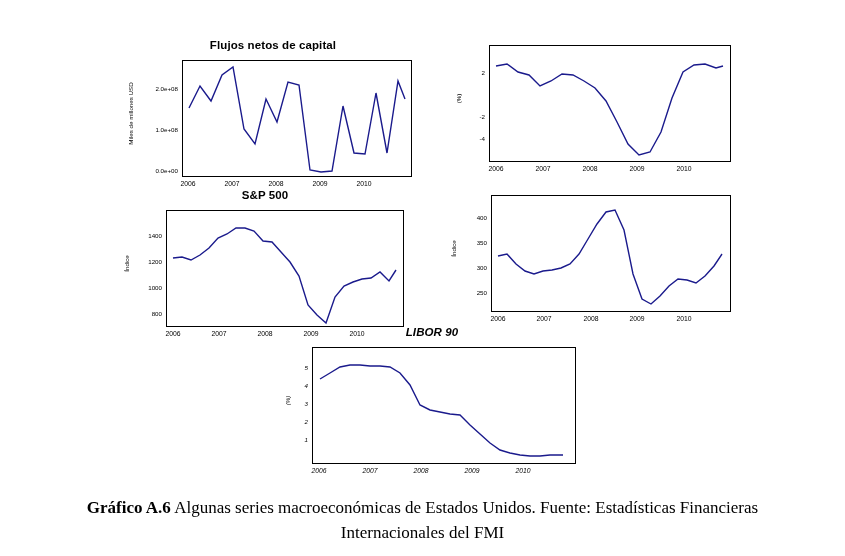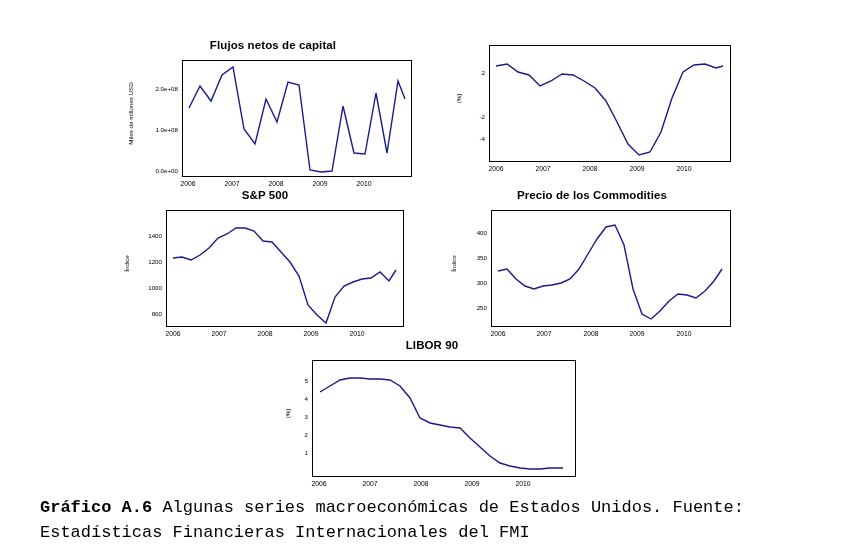--- a/index.html
+++ b/index.html
@@ -76,22 +76,22 @@
     position: absolute;
     border: 1px solid #000;
     box-sizing: border-box;
     background: #fff;
   }
   .caption {
     position: absolute;
     left: 40px;
     top: 478px;
     width: 765px;
-    text-align: left;
-    font-family: Liberation Mono, monospace;
+    text-align: center;
+    font-family: Liberation Serif, serif;
     font-size: 17px;
     line-height: 25px;
     color: #000;
   }
   .caption b {
     font-weight: bold;
   }
   svg { display: block; }
 </style>
 </head>
@@ -165,21 +165,20 @@
 
       <div class="xtick" style="left:53px; top:126px;">2006</div>
       <div class="xtick" style="left:99px; top:126px;">2007</div>
       <div class="xtick" style="left:145px; top:126px;">2008</div>
       <div class="xtick" style="left:191px; top:126px;">2009</div>
       <div class="xtick" style="left:237px; top:126px;">2010</div>
     </div>
   </div>
 
   <div class="panel" style="left:447px; top:172px; width:290px;">
-    <div class="panel-title">Precio de los Commodities</div>
     <div class="plot-wrap" style="height:130px;">
       <div class="ylabel" style="left:0px; top:0; height:118px;">
         <span>Índice</span>
       </div>
       <div class="ytick" style="left:12px; top:28px; width:28px;">400</div>
       <div class="ytick" style="left:12px; top:53px; width:28px;">350</div>
       <div class="ytick" style="left:12px; top:78px; width:28px;">300</div>
       <div class="ytick" style="left:12px; top:103px; width:28px;">250</div>
 
       <div class="frame" style="left:44px; top:6px; width:240px; height:117px;">
@@ -189,21 +188,21 @@
       </div>
 
       <div class="xtick" style="left:51px; top:126px;">2006</div>
       <div class="xtick" style="left:97px; top:126px;">2007</div>
       <div class="xtick" style="left:144px; top:126px;">2008</div>
       <div class="xtick" style="left:190px; top:126px;">2009</div>
       <div class="xtick" style="left:237px; top:126px;">2010</div>
     </div>
   </div>
 
-  <div class="panel" style="left:282px; top:322px; width:300px;">
+  <div class="panel" style="left:282px; top:309px; width:300px;font-style:italic;">
     <div class="panel-title">LIBOR 90</div>
     <div class="plot-wrap" style="height:130px;">
       <div class="ylabel" style="left:0px; top:0; height:118px;">
         <span>(%)</span>
       </div>
       <div class="ytick" style="left:10px; top:26px; width:16px;">5</div>
       <div class="ytick" style="left:10px; top:44px; width:16px;">4</div>
       <div class="ytick" style="left:10px; top:62px; width:16px;">3</div>
       <div class="ytick" style="left:10px; top:80px; width:16px;">2</div>
       <div class="ytick" style="left:10px; top:98px; width:16px;">1</div>

